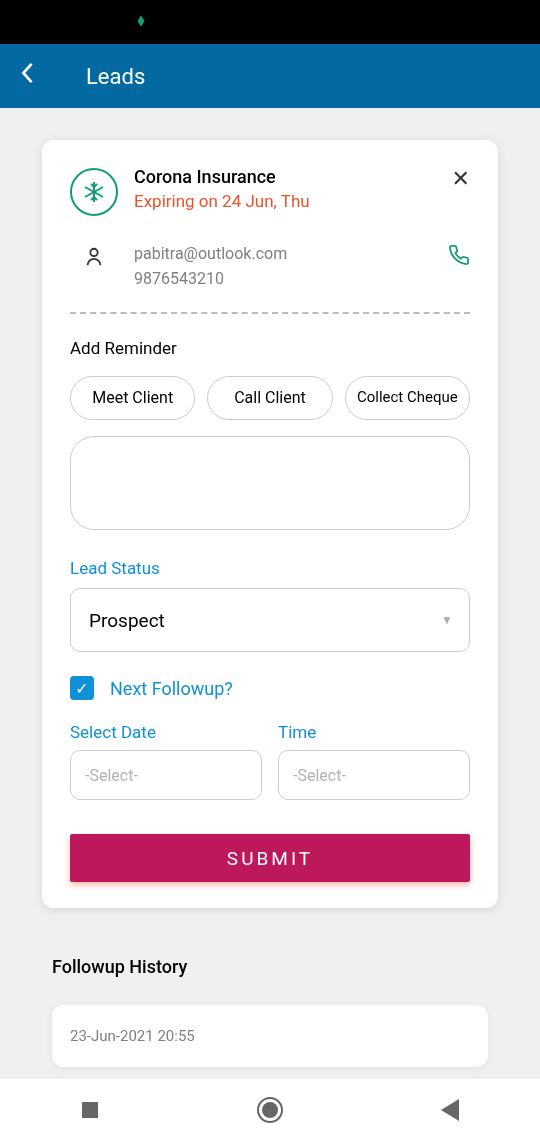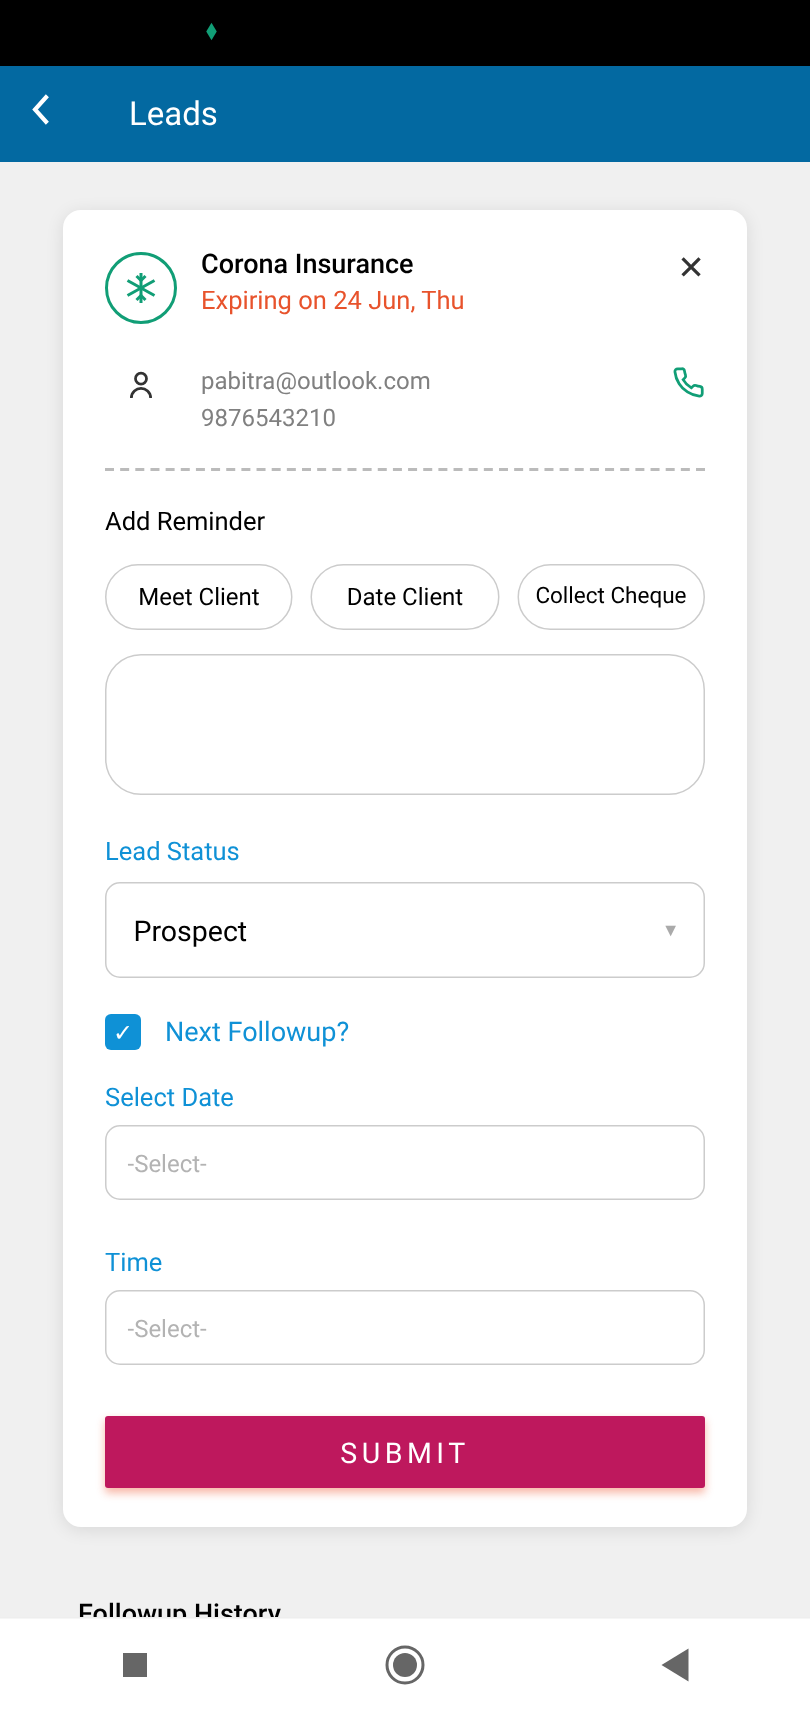--- a/index.html
+++ b/index.html
@@ -204,23 +204,22 @@
       color: #fff;
       font-size: 16px;
       cursor: pointer;
     }
     .checkbox-label {
       font-size: 18px;
       color: #0f91d6;
     }
     .datetime-row {
       display: flex;
-      gap: 32px;
+      gap: 16px;
       margin-top: 22px;
-      flex-direction: column;
     }
     .datetime-col {
       flex: 1;
     }
     .datetime-label {
       font-size: 17px;
       color: #0f91d6;
       margin-bottom: 8px;
     }
     .datetime-input {
@@ -371,21 +370,21 @@
         </svg>
       </div>
     </div>
 
     <div class="divider"></div>
 
     <div class="section-label">Add Reminder</div>
 
     <div class="reminder-buttons">
       <div class="reminder-btn">Meet Client</div>
-      <div class="reminder-btn">Date Client</div>
+      <div class="reminder-btn">Call Client</div>
       <div class="reminder-btn">Collect Cheque</div>
     </div>
 
     <div class="notes-box"></div>
 
     <div class="field-label">Lead Status</div>
     <div class="select-box">
       <span>Prospect</span>
       <span class="select-arrow">▼</span>
     </div>
@@ -408,20 +407,23 @@
           <span>-Select-</span>
         </div>
       </div>
     </div>
 
     <button class="submit-btn">SUBMIT</button>
   </div>
 
   <div class="history-section">
     <div class="history-title">Followup History</div>
+    <div class="history-card">
+      <div class="history-date">23-Jun-2021 20:55</div>
+    </div>
   </div>
 </div>
 
 <div class="nav-bar">
   <div class="nav-item">
     <div class="nav-square"></div>
   </div>
   <div class="nav-item">
     <div class="nav-circle-outer">
         <div class="nav-circle-inner"></div>

